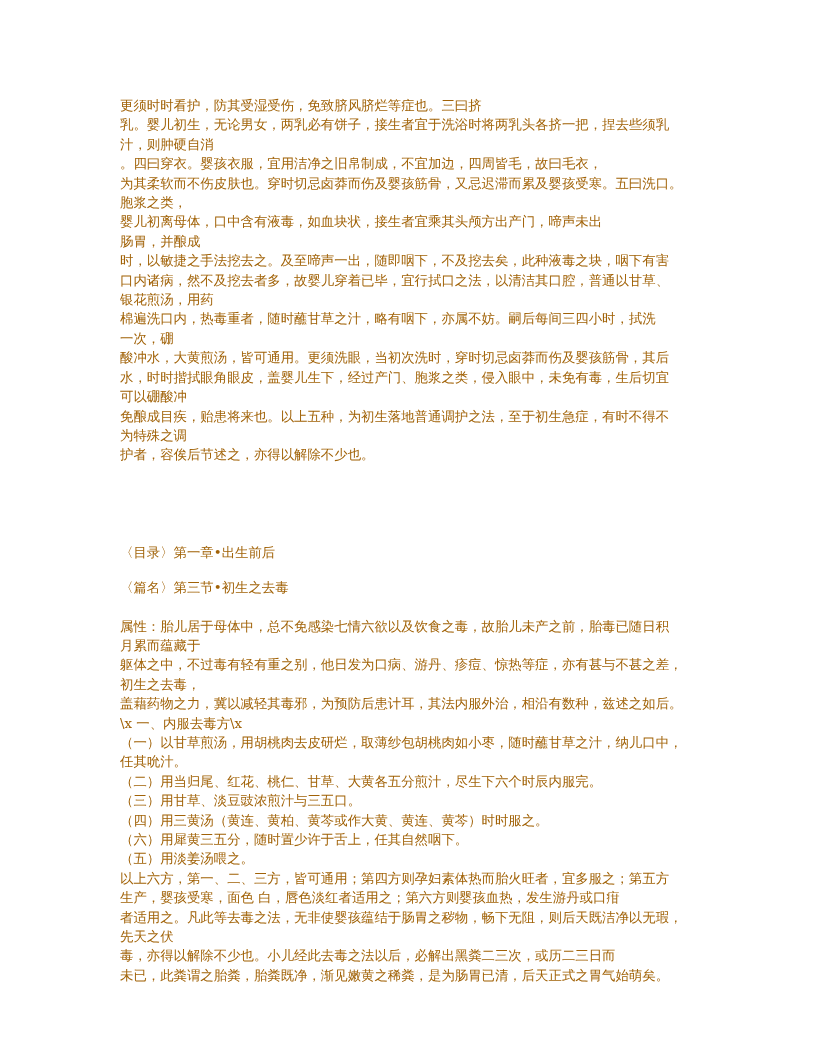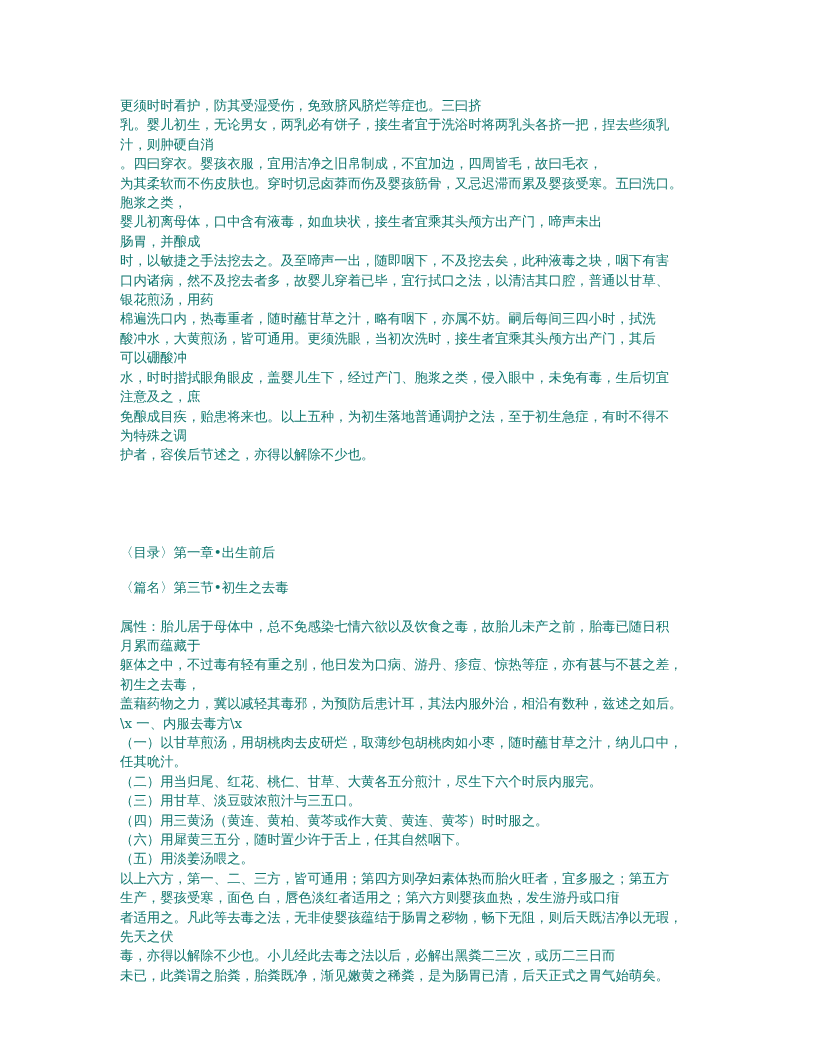--- a/index.html
+++ b/index.html
@@ -1,20 +1,20 @@
 <!DOCTYPE html>
 <html><head>
   <meta charset="utf-8">
   <style>
     html, body { margin: 0; padding: 0; background: #ffffff; }
     body { width: 816px; height: 1056px; position: relative; overflow: hidden; }
     .page {
       position: absolute; left: 120px; top: 96px; width: 580px;
       font-family: "DejaVu Serif", "Liberation Serif", serif;
-      font-size: 13.4px; line-height: 19.4px; color: #0f766e;
+      font-size: 13.4px; line-height: 19.4px; color: #a16207;
     }
     .line { white-space: nowrap; }
     .gap-big { height: 78px; }
     .heading { margin-bottom: 16px; }
     .gap-sm { height: 3px; }
   </style>
 </head>
 <body>
 
 <div class="page">
@@ -24,24 +24,24 @@
     <div class="line">汁，则肿硬自消</div>
     <div class="line">。四曰穿衣。婴孩衣服，宜用洁净之旧帛制成，不宜加边，四周皆毛，故曰毛衣，</div>
     <div class="line">为其柔软而不伤皮肤也。穿时切忌卤莽而伤及婴孩筋骨，又忌迟滞而累及婴孩受寒。五曰洗口。</div>
     <div class="line">胞浆之类，</div>
     <div class="line">婴儿初离母体，口中含有液毒，如血块状，接生者宜乘其头颅方出产门，啼声未出</div>
     <div class="line">肠胃，并酿成</div>
     <div class="line">时，以敏捷之手法挖去之。及至啼声一出，随即咽下，不及挖去矣，此种液毒之块，咽下有害</div>
     <div class="line">口内诸病，然不及挖去者多，故婴儿穿着已毕，宜行拭口之法，以清洁其口腔，普通以甘草、</div>
     <div class="line">银花煎汤，用药</div>
     <div class="line">棉遍洗口内，热毒重者，随时蘸甘草之汁，略有咽下，亦属不妨。嗣后每间三四小时，拭洗</div>
-    <div class="line">酸冲水，大黄煎汤，皆可通用。更须洗眼，当初次洗时，接生者宜乘其头颅方出产门，其后</div>
+    <div class="line">一次，硼</div>
+    <div class="line">酸冲水，大黄煎汤，皆可通用。更须洗眼，当初次洗时，穿时切忌卤莽而伤及婴孩筋骨，其后</div>
+    <div class="line">水，时时揩拭眼角眼皮，盖婴儿生下，经过产门、胞浆之类，侵入眼中，未免有毒，生后切宜</div>
     <div class="line">可以硼酸冲</div>
-    <div class="line">水，时时揩拭眼角眼皮，盖婴儿生下，经过产门、胞浆之类，侵入眼中，未免有毒，生后切宜</div>
-    <div class="line">注意及之，庶</div>
     <div class="line">免酿成目疾，贻患将来也。以上五种，为初生落地普通调护之法，至于初生急症，有时不得不</div>
     <div class="line">为特殊之调</div>
     <div class="line">护者，容俟后节述之，亦得以解除不少也。</div>
   </div>
 
   <div class="gap-big"></div>
 
   <div class="line heading">〈目录〉第一章•出生前后</div>
   <div class="line heading">〈篇名〉第三节•初生之去毒</div>
   <div class="gap-sm"></div>

